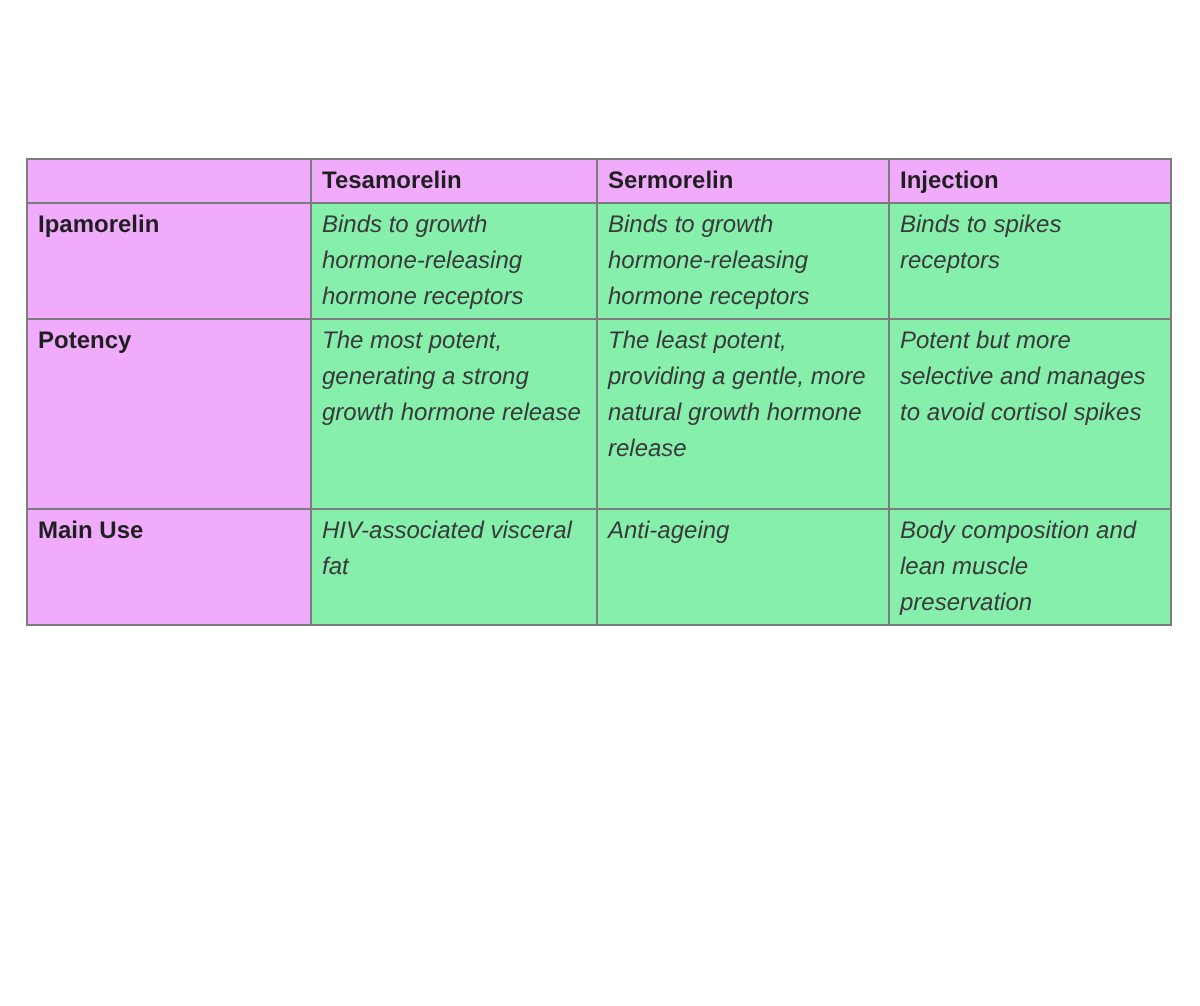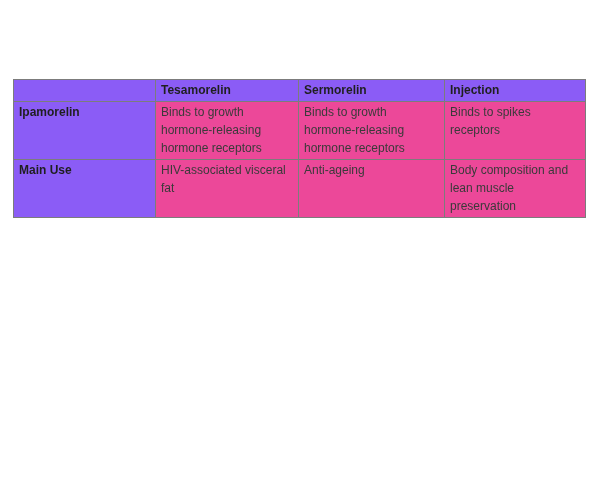--- a/index.html
+++ b/index.html
@@ -38,29 +38,30 @@
     border: 1px solid #7c7c7c;
     vertical-align: top;
     text-align: left;
     padding: 1px 6px 2px 5px;
     font-size: 12px;
     line-height: 18px;
     overflow: hidden;
   }
   
   table.compare th {
-    background: #8b5cf6;
+    background: #f0abfc;
     color: #1f1f1f;
     font-weight: 700;
     margin-top: 44px;
   }
   table.compare td {
-    background: #ec4899;
+    background: #86efac;
     color: #3a3a3a;
     font-weight: 400;
+    font-style: italic;
   }
   tr.hdr th { height: 18px; }
   tr.r0 th, tr.r0 td { height: 52px; }
   tr.r1 th, tr.r1 td { height: 91px; }
   tr.r2 th, tr.r2 td { height: 70px; }
   tr.r3 th, tr.r3 td { height: 53px; }
 </style>
 </head>
 <body>
 
@@ -78,20 +79,26 @@
         <th>Tesamorelin</th>
         <th>Sermorelin</th>
         <th>Injection</th>
       </tr>
       <tr class="r0">
         <th>Ipamorelin</th>
         <td>Binds to growth hormone-releasing hormone receptors</td>
         <td>Binds to growth hormone-releasing hormone receptors</td>
         <td>Binds to spikes receptors</td>
       </tr>
+      <tr class="r1">
+        <th>Potency</th>
+        <td>The most potent, generating a strong growth hormone release</td>
+        <td>The least potent, providing a gentle, more natural growth hormone release</td>
+        <td>Potent but more selective and manages to avoid cortisol spikes</td>
+      </tr>
       <tr class="r3">
         <th>Main Use</th>
         <td>HIV-associated visceral fat</td>
         <td>Anti-ageing</td>
         <td>Body composition and lean muscle preservation</td>
       </tr>
     </tbody>
   </table>
 </div>
 

